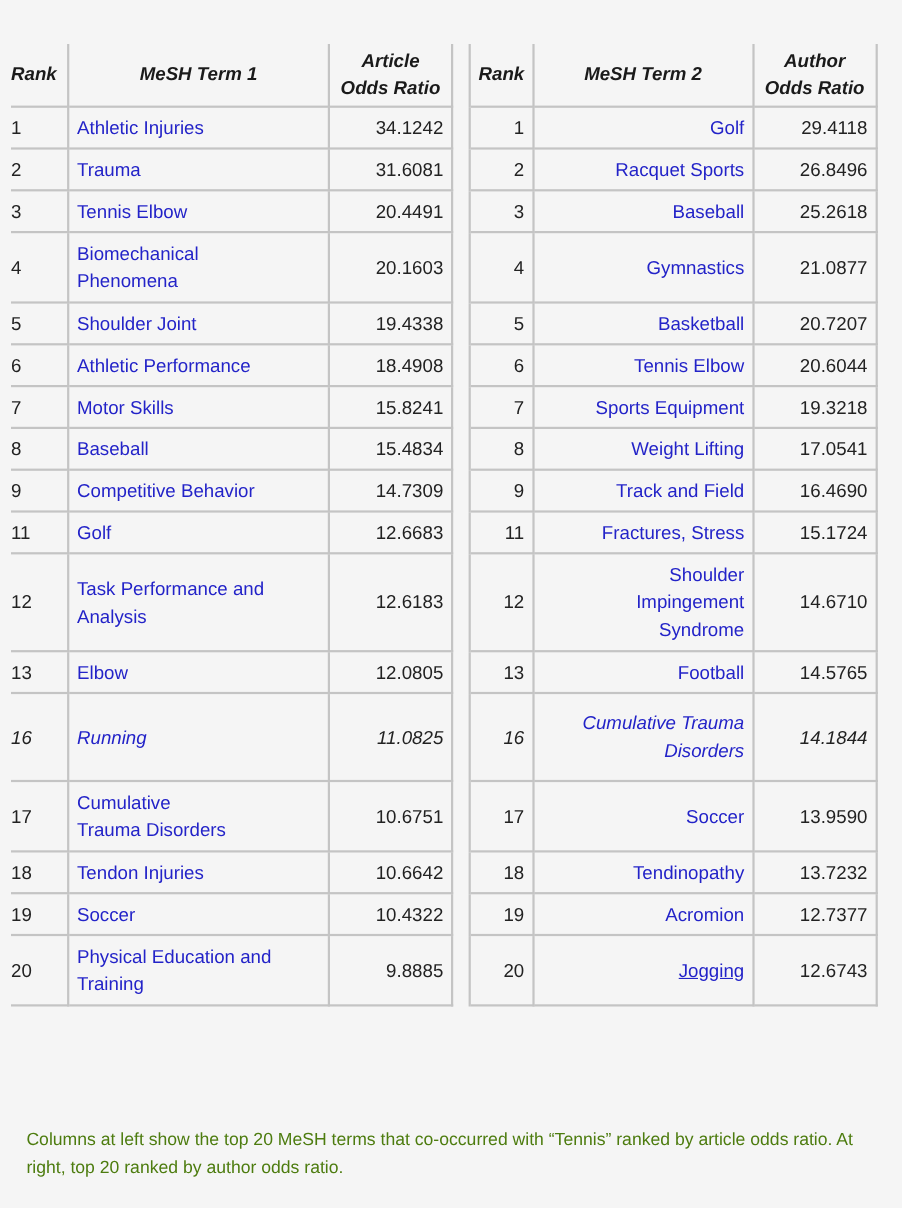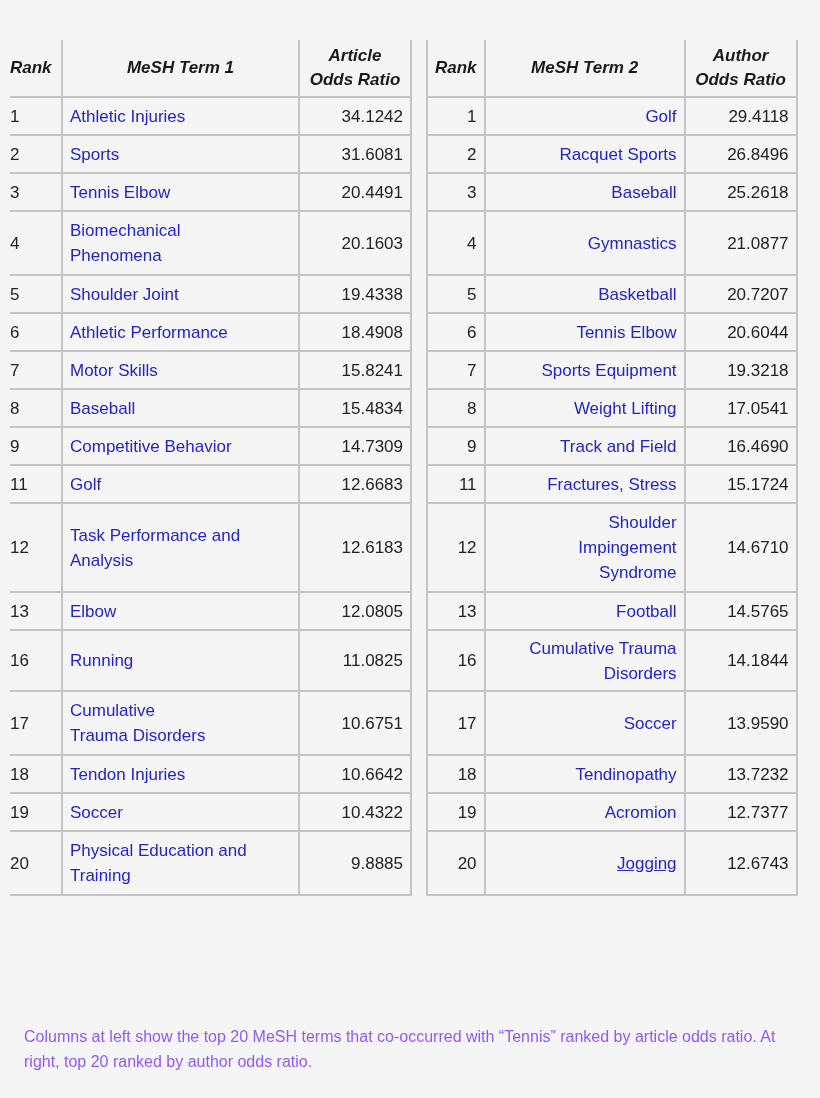--- a/index.html
+++ b/index.html
@@ -29,21 +29,21 @@
   .tbl td.term2 { color:#2323c8; text-align:right; }
   .tbl td.num { text-align:right; }
   .tbl td.rank2 { text-align:right; }
   .tbl .gap { padding:0; background:#f5f5f5; border-top:none; border-bottom:none; }
   .tbl tr:last-child td.gap { border-bottom:none; }
   .tbl tr:last-child td { border-bottom:2px solid #c4c4c4; }
   .tbl tr > *:last-child { border-right:2px solid #c4c4c4; }
   .underline { text-decoration:underline; }
   .caption {
     position:absolute; left:24px; top:1024px; width:790px;
-    font-size:16px; line-height:25px; color:#8b5cf6;
+    font-size:16px; line-height:25px; color:#4d7c0f;
   }
 </style>
 </head>
 <body>
 
 <table class="tbl">
   <colgroup>
     <col style="width:52px">
     <col style="width:237px">
     <col style="width:112px">
@@ -75,21 +75,21 @@
         <td class="rank1"><span>1</span></td>
         <td class="term1"><span>Athletic Injuries</span></td>
         <td class="num"><span>34.1242</span></td>
         <td class="gap"></td>
         <td class="rank2"><span>1</span></td>
         <td class="term2"><span>Golf</span></td>
         <td class="num"><span>29.4118</span></td>
       </tr>
       <tr style="height: 38px;">
         <td class="rank1"><span>2</span></td>
-        <td class="term1"><span>Sports</span></td>
+        <td class="term1"><span>Trauma</span></td>
         <td class="num"><span>31.6081</span></td>
         <td class="gap"></td>
         <td class="rank2"><span>2</span></td>
         <td class="term2"><span>Racquet Sports</span></td>
         <td class="num"><span>26.8496</span></td>
       </tr>
       <tr style="height: 38px;">
         <td class="rank1"><span>3</span></td>
         <td class="term1"><span>Tennis Elbow</span></td>
         <td class="num"><span>20.4491</span></td>
@@ -172,21 +172,21 @@
       </tr>
       <tr style="height: 38px;">
         <td class="rank1"><span>13</span></td>
         <td class="term1"><span>Elbow</span></td>
         <td class="num"><span>12.0805</span></td>
         <td class="gap"></td>
         <td class="rank2"><span>13</span></td>
         <td class="term2"><span>Football</span></td>
         <td class="num"><span>14.5765</span></td>
       </tr>
-      <tr style="height: 61px;">
+      <tr style="height: 80px; font-style: italic;">
         <td class="rank1"><span>16</span></td>
         <td class="term1"><span>Running</span></td>
         <td class="num"><span>11.0825</span></td>
         <td class="gap"></td>
         <td class="rank2"><span>16</span></td>
         <td class="term2"><span style="display: inline-block; max-width: 180px;">Cumulative Trauma Disorders</span></td>
         <td class="num"><span>14.1844</span></td>
       </tr>
       <tr style="height: 64px;">
         <td class="rank1"><span>17</span></td>

